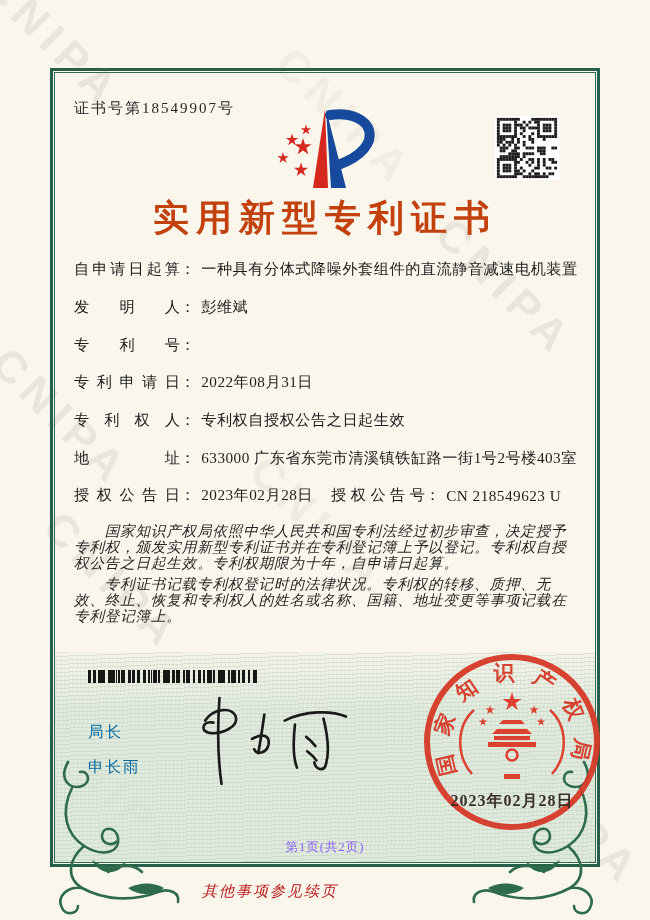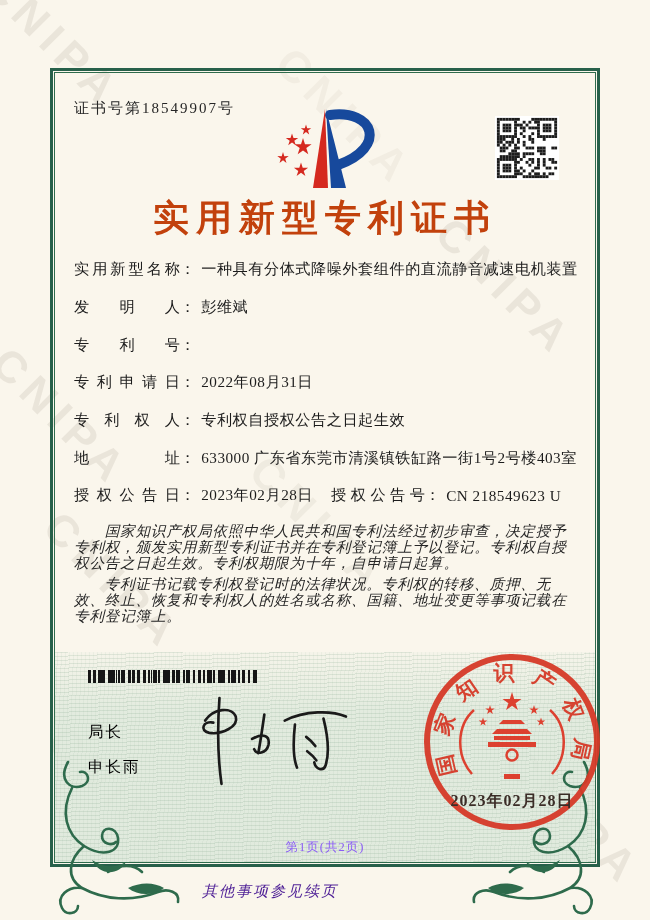--- a/index.html
+++ b/index.html
@@ -43,34 +43,34 @@
   .paras p{margin:0 0 5px;font-size:14.6px;line-height:16px;text-indent:2.1em;
            font-style:italic;color:#262626;letter-spacing:0.8px;}
 
   .barcode{position:absolute;left:88px;top:670px;width:170px;height:13px;z-index:5;
     background-image:
       repeating-linear-gradient(90deg,#161616 0 2px,transparent 2px 5px),
       repeating-linear-gradient(90deg,#161616 0 1px,transparent 1px 7px),
       repeating-linear-gradient(90deg,#161616 0 3px,transparent 3px 11px);}
 
   .director{position:absolute;left:88px;top:722px;z-index:5;font-family:"Liberation Sans",sans-serif;
-            font-size:15.5px;color:#000000;}
+            font-size:15.5px;color:#0369a1;}
   .director div{margin-bottom:14px;letter-spacing:2px;}
   .signature{position:absolute;left:185px;top:690px;width:175px;height:102px;z-index:5;}
 
   .seal{position:absolute;left:420px;top:650px;width:185px;height:185px;z-index:6;opacity:0.95;}
   .sealTxt{font-size:21px;font-weight:bold;fill:#d63a28;letter-spacing:16px;
            font-family:"Liberation Serif",serif;}
   .sealDate{font-size:16px;font-weight:bold;fill:#33231e;letter-spacing:1px;
             font-family:"Liberation Serif",serif;}
 
   .page-num{position:absolute;left:0;top:839px;width:650px;text-align:center;z-index:5;
             font-size:12.5px;color:#8b5cf6;letter-spacing:1px;}
   .cont-note{position:absolute;left:0;top:882px;width:540px;text-align:center;z-index:5;
-             font-size:15px;font-style:italic;color:#4c1d95;letter-spacing:2px;}
+             font-size:15px;font-style:italic;color:#b91c1c;letter-spacing:2px;}
 </style>
 </head>
 <body>
 
 <div class="page">
 
   <div class="wm wm1">CNIPA</div>
   <div class="wm wm2">CNIPA</div>
   <div class="wm wm3">CNIPA</div>
   <div class="wm wm4">CNIPA</div>
@@ -345,21 +345,21 @@
       <rect x="44" y="62" width="3" height="3" fill="#1c1c1c"></rect>
       <rect x="47" y="62" width="3" height="3" fill="#1c1c1c"></rect>
       <rect x="50" y="62" width="3" height="3" fill="#1c1c1c"></rect>
       <rect x="53" y="62" width="3" height="3" fill="#1c1c1c"></rect>
     </svg>
 
   <div class="title">实用新型专利证书</div>
 
   <div class="fields">
     <div class="frow">
-      <span class="flabel">实用新型名称</span>
+      <span class="flabel">自申请日起算</span>
         <span class="fcolon">：</span>
         <span class="fvalue">一种具有分体式降噪外套组件的直流静音减速电机装置</span>
     </div>
     <div class="frow">
       <span class="flabel">发明人</span>
         <span class="fcolon">：</span>
         <span class="fvalue">彭维斌</span>
     </div>
     <div class="frow">
       <span class="flabel">专利号</span>

